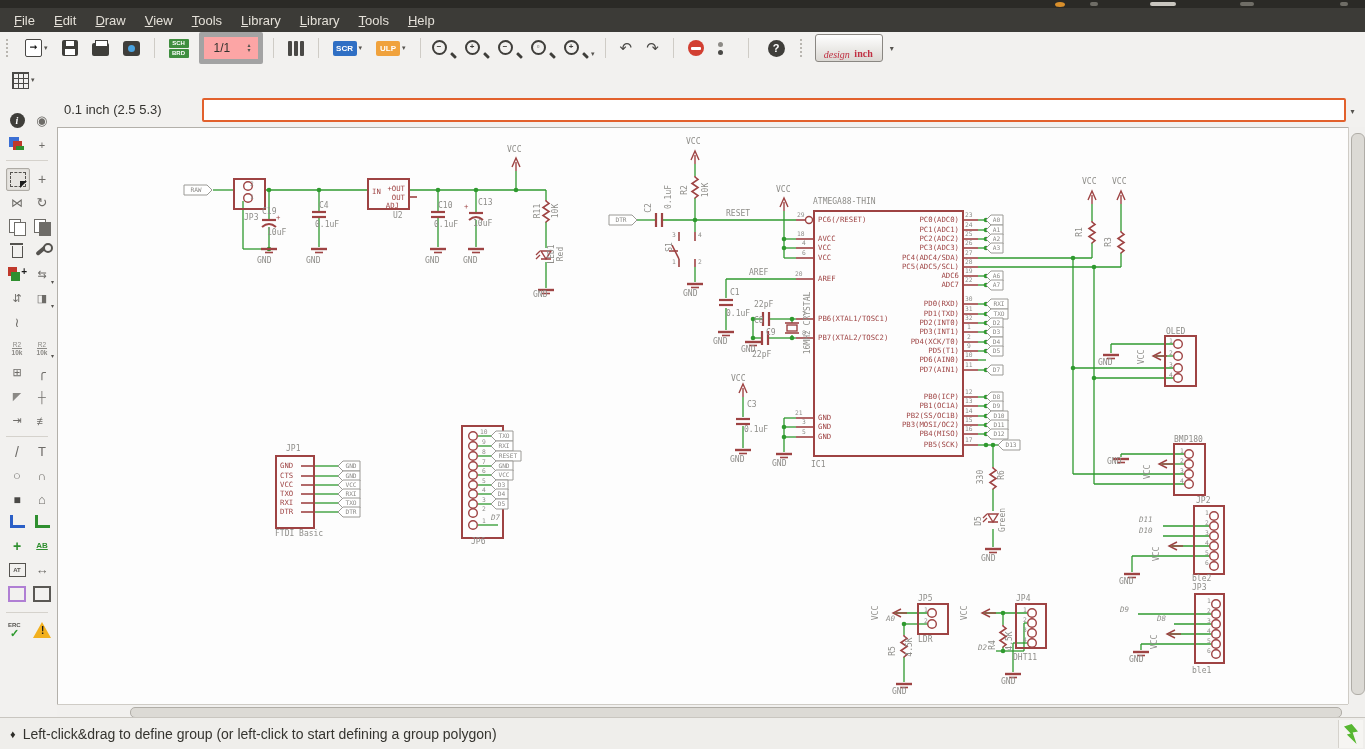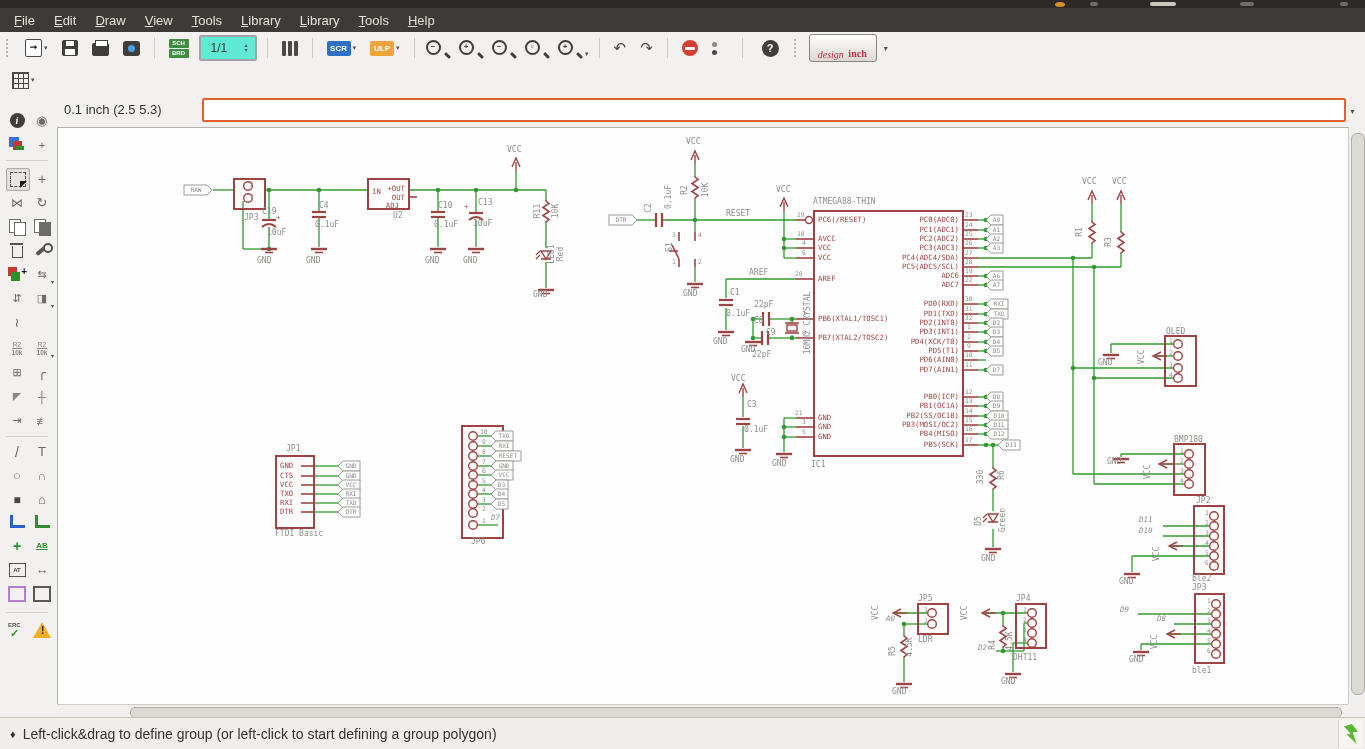--- a/index.html
+++ b/index.html
@@ -26,21 +26,21 @@
   .tb-save{width:16px;height:16px;background:#3f3e3a;border-radius:2px;position:relative;}
   .tb-save:before{content:"";position:absolute;left:4px;top:1px;width:8px;height:5px;background:#fff;}
   .tb-save:after{content:"";position:absolute;left:3px;bottom:1px;width:10px;height:6px;background:#fff;}
   .tb-print{width:17px;height:13px;background:#3f3e3a;border-radius:2px;position:relative;margin-top:3px;}
   .tb-print:before{content:"";position:absolute;left:3px;top:-3px;width:11px;height:5px;background:#fff;border:1px solid #3f3e3a;}
   .tb-img{width:17px;height:15px;background:#3f3e3a;border-radius:3px;position:relative;}
   .tb-img:before{content:"";position:absolute;left:5px;top:4px;width:7px;height:7px;border-radius:50%;background:#4aa3e0;}
   .badge2{display:flex;flex-direction:column;gap:1px;}
   .badge2 span{display:block;width:20px;height:9px;background:#3f8e3f;color:#fff;font-size:6px;
                font-weight:bold;text-align:center;line-height:9px;border-radius:1px;}
-  .tb-spin{width:46px;height:22px;background:#5eead4;border:2px solid #a3a3a3;border-radius:2px;
+  .tb-spin{width:46px;height:22px;background:#fca5a5;border:5px solid #a3a3a3;border-radius:2px;
            display:flex;align-items:center;}
   .tb-spin .val{flex:1;font-size:12px;color:#33322e;padding-left:6px;}
   .tb-spin .arr{display:flex;flex-direction:column;font-size:6px;color:#55534f;padding-right:3px;line-height:5px;}
   .tb-frames{display:flex;gap:2px;align-items:center;height:16px;}
   .tb-frames i{display:block;width:4px;height:15px;background:#4a4946;border-radius:1px;}
   .cbadge{width:24px;height:15px;border-radius:2px;color:#fff;font-weight:bold;font-size:8px;
           display:flex;align-items:center;justify-content:center;}
   .tb-zoom{position:relative;width:19px;height:19px;}
   .tb-zoom .ring{position:absolute;left:1px;top:1px;width:11px;height:11px;border:2px solid #3f3e3a;
                  border-radius:50%;text-align:center;font-size:8px;line-height:10px;color:#3f3e3a;font-weight:bold;}

